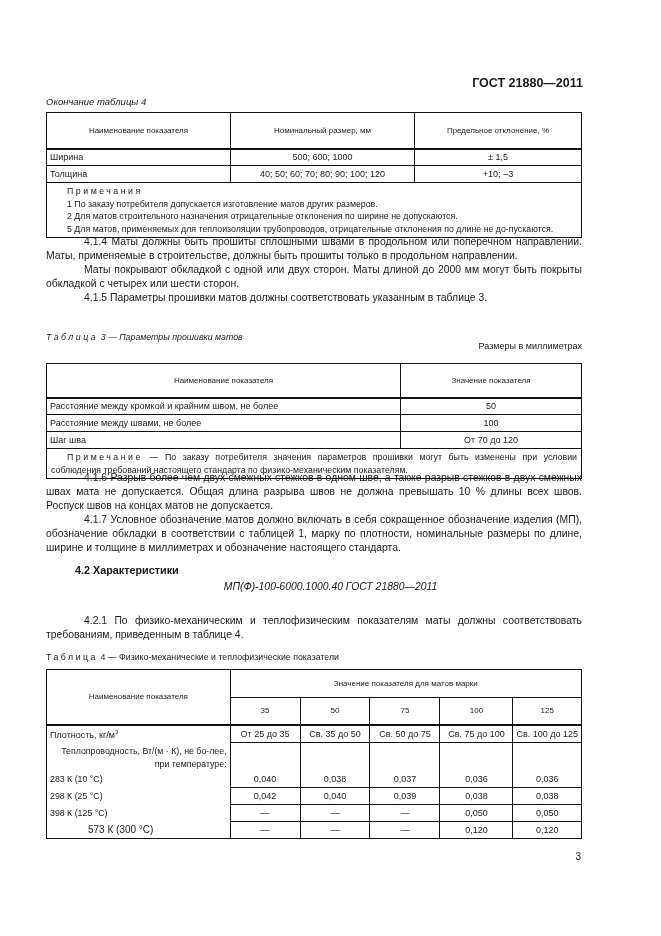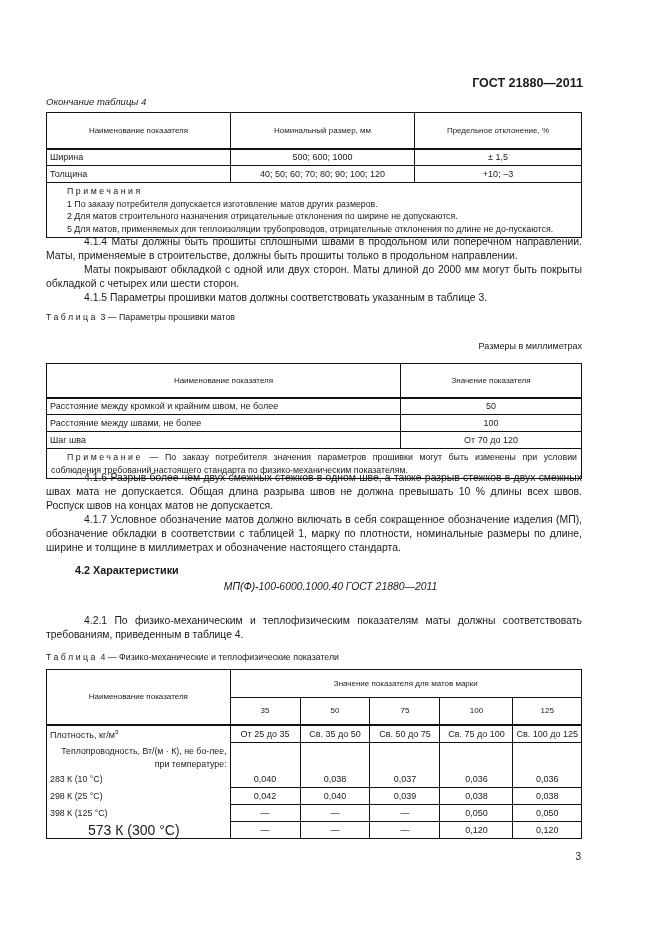--- a/index.html
+++ b/index.html
@@ -60,21 +60,21 @@
   </tr>
 </tbody>
   </table>
 
 <div class="abs para" style="top:235px;">
   <p>4.1.4  Маты должны быть прошиты сплошными швами в продольном или поперечном направлении. Маты, применяемые в строительстве, должны быть прошиты только в продольном направлении.</p>
   <p>Маты покрывают обкладкой с одной или двух сторон. Маты длиной до 2000 мм могут быть покрыты обкладкой с четырех или шести сторон.</p>
   <p>4.1.5  Параметры прошивки матов должны соответствовать указанным в таблице 3.</p>
 </div>
 
-<div class="abs tcap" style="top:312px;">
+<div class="abs tcap" style="top:332px;font-style:italic;">
   <span class="spaced">Таблица</span>
   <span>3 — Параметры прошивки матов</span>
 </div>
 <div class="abs units" style="top:341px;">Размеры в миллиметрах</div>
 
 <table style="left:46px; top:363px; width:536px;">
   <tbody>
       <tr class="thick-bottom" style="height:34px;">
     <th>Наименование показателя</th>
     <th style="width:174px;">Значение показателя</th>
@@ -161,21 +161,21 @@
   </tr>
   <tr style="height:17px;">
     <td class="l" style="border-top:none; border-bottom:none; font-size:8.8px;">398 К (125 °С)</td>
     <td class="c">—</td>
     <td class="c">—</td>
     <td class="c">—</td>
     <td class="c">0,050</td>
     <td class="c">0,050</td>
   </tr>
   <tr style="height:17px;">
-    <td class="l" style="border-top:none; font-size:14px;padding-left:41px;">573 К (300 °С)</td>
+    <td class="l" style="border-top:none; font-size:10px;padding-left:41px;">573 К (300 °С)</td>
     <td class="c">—</td>
     <td class="c">—</td>
     <td class="c">—</td>
     <td class="c">0,120</td>
     <td class="c">0,120</td>
   </tr>
 </tbody>
   </table>
 
 <div class="abs pagenum">3</div>

